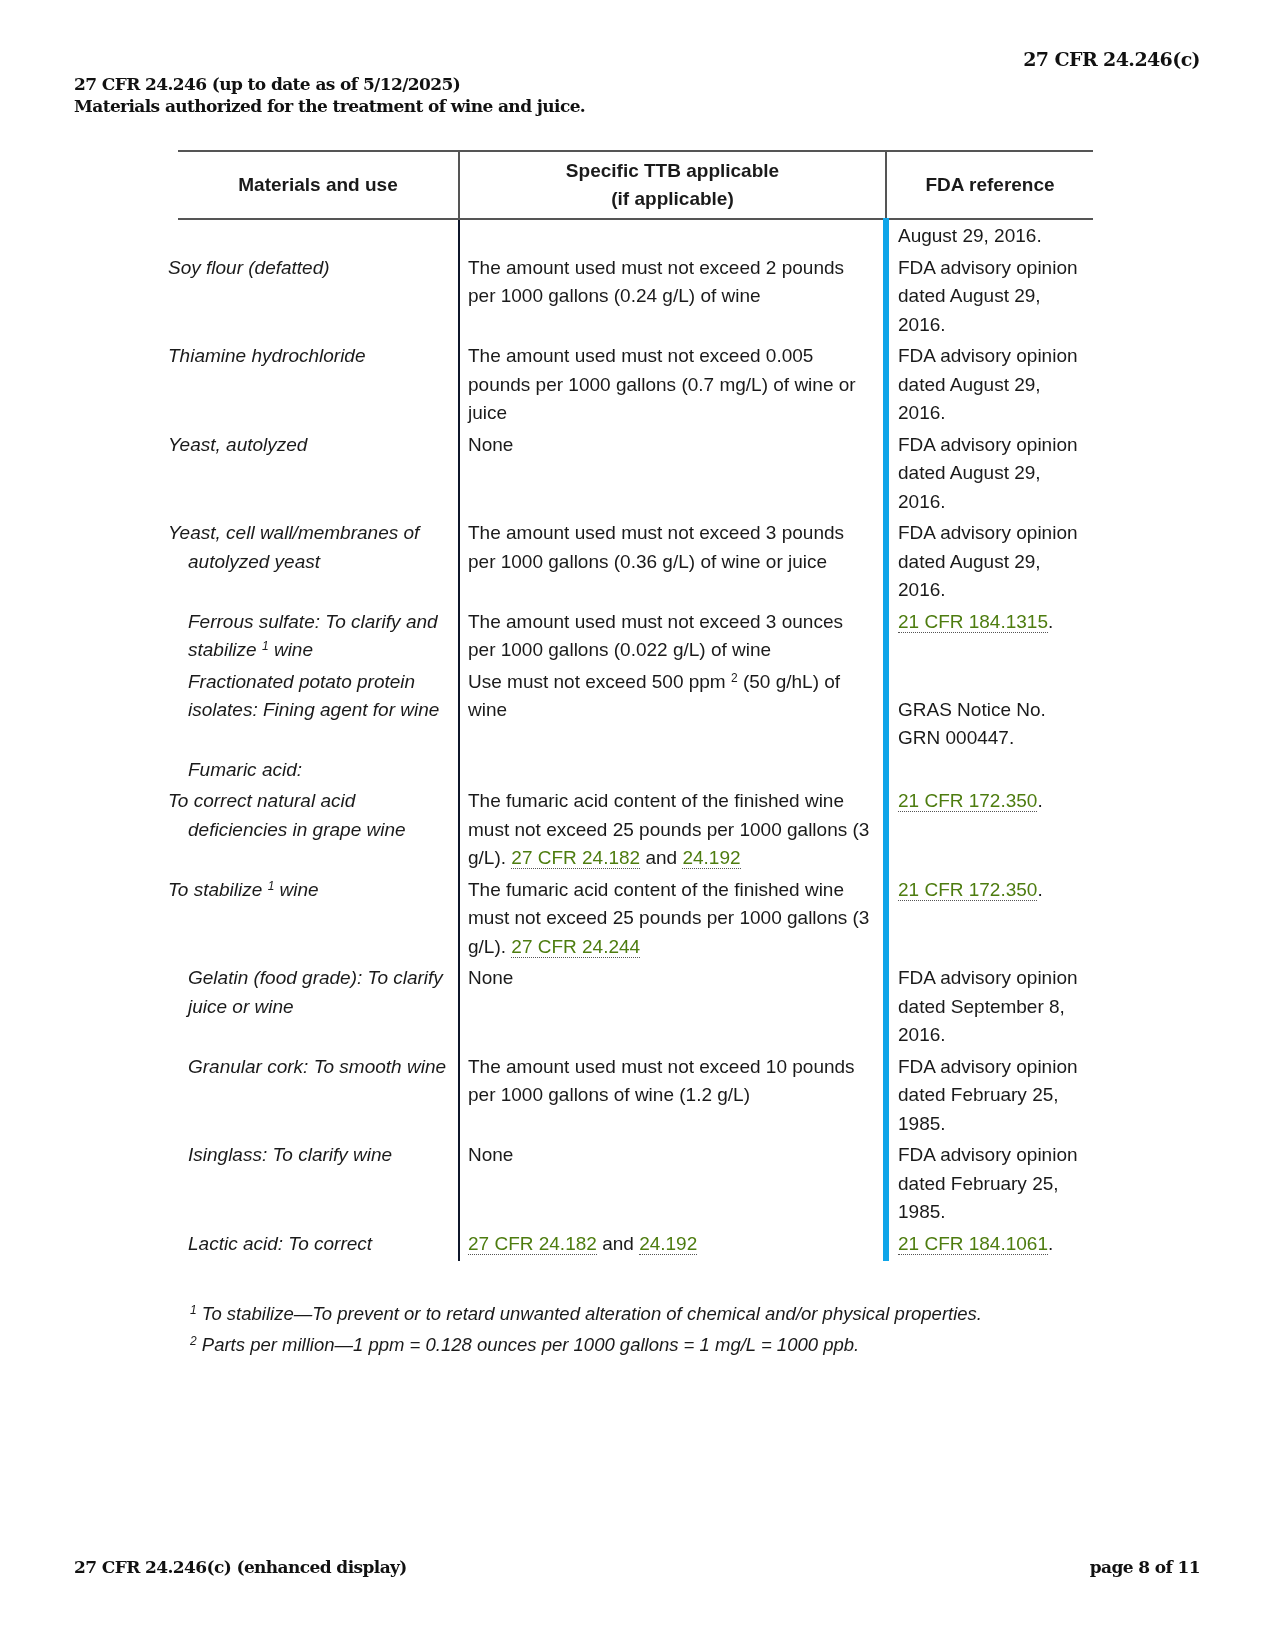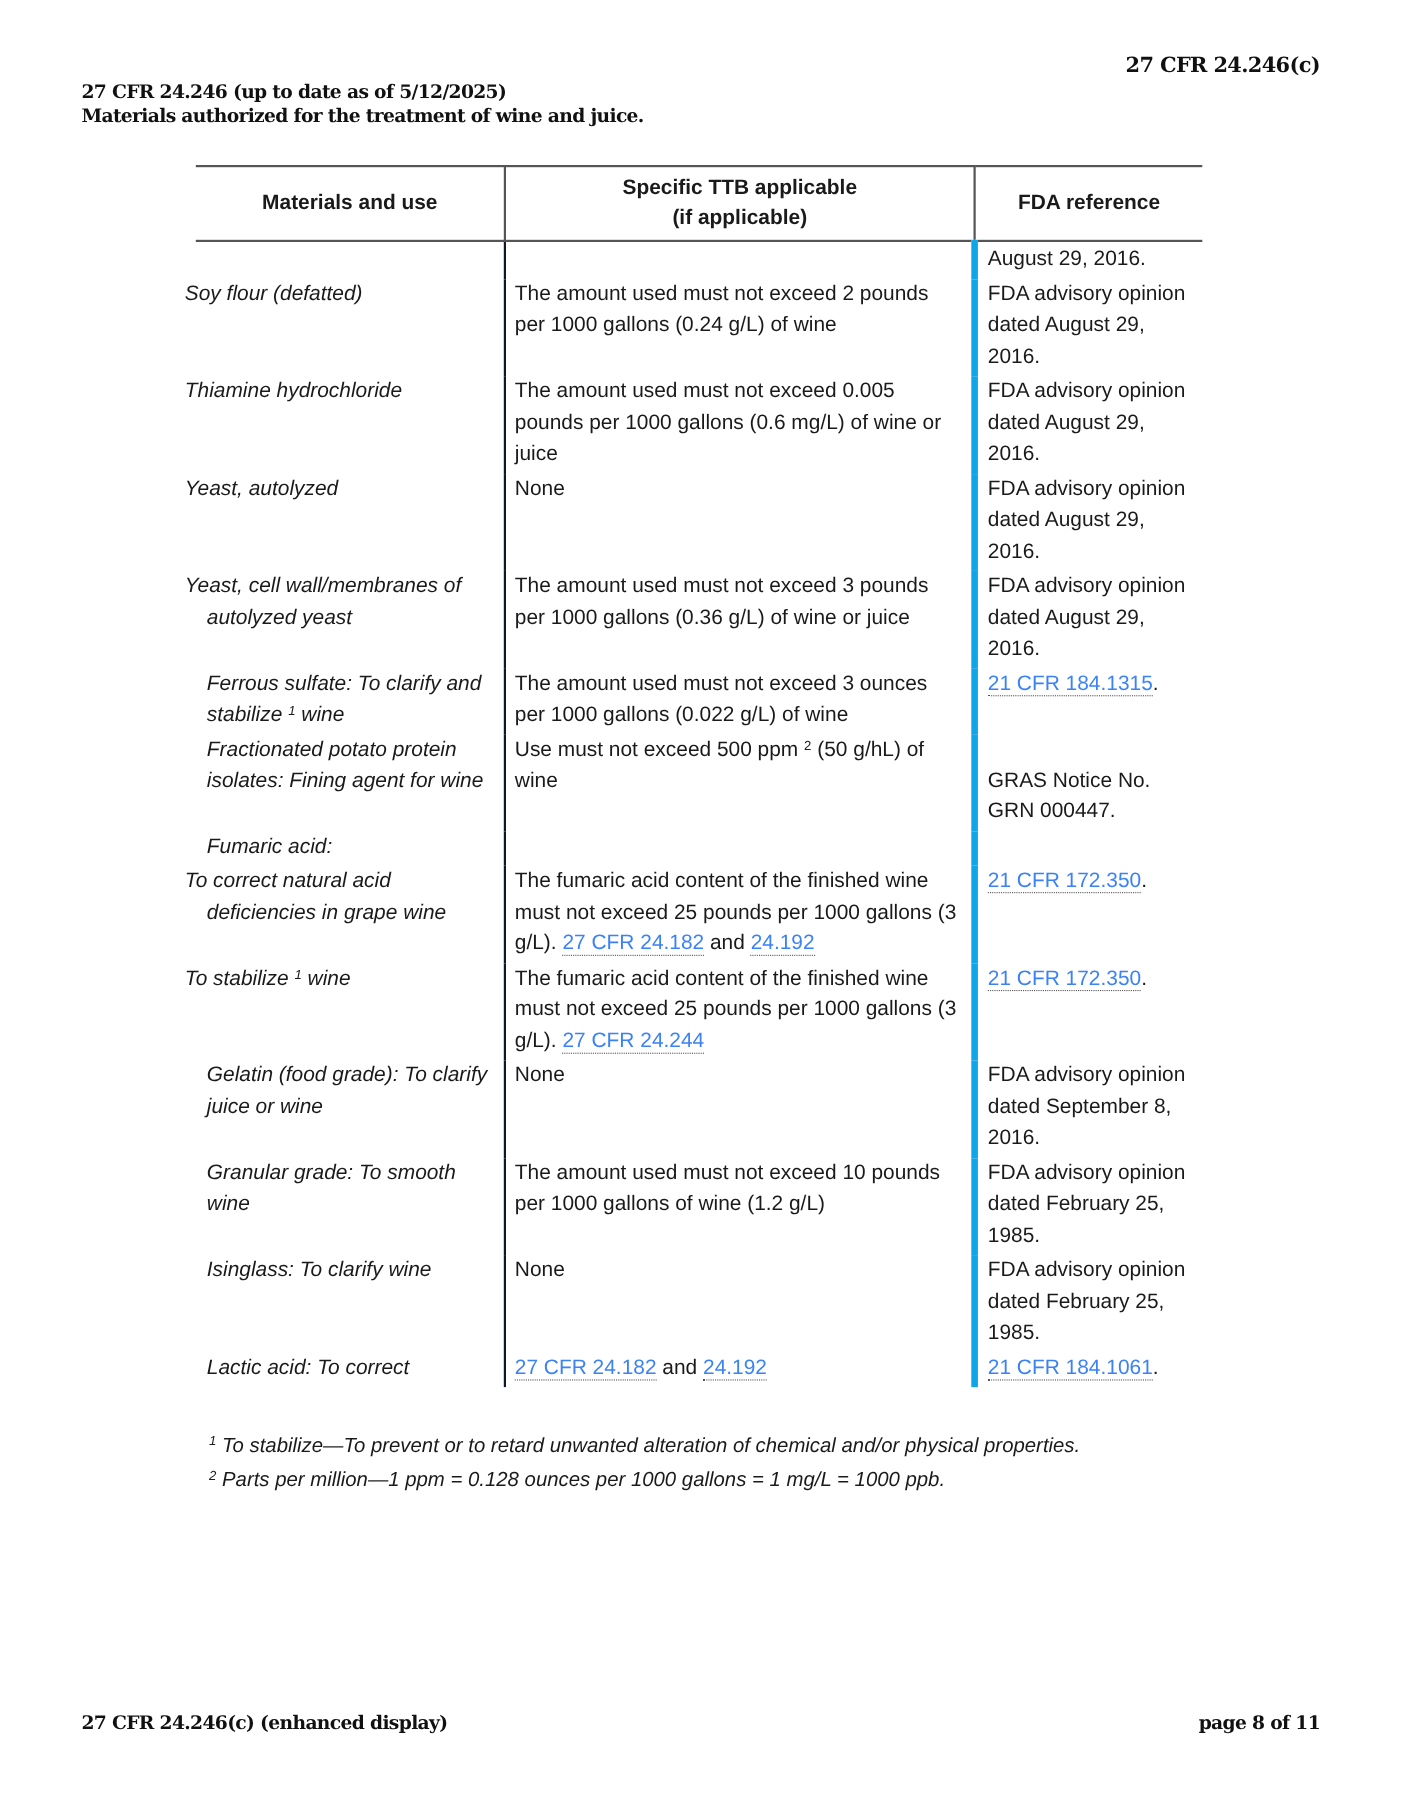--- a/index.html
+++ b/index.html
@@ -14,21 +14,21 @@
   th { font-weight: bold; text-align: center; padding: 2px 6px; border-top: 2px solid #555; border-bottom: 2px solid #555; line-height: 28px; height: 62px; }
   th.c1 { border-right: 2px solid #555; width: 268px; }
   th.c2 { border-right: 2px solid #555; width: 413px; }
   th.c1 { position: relative; }
   td { vertical-align: top; padding: 0 8px 3px 8px; }
   td.c1 { border-right: 2px solid #0f172a; padding-left: 0; font-style: italic; }
   td.c2 { border-right: 6px solid #0ea5e9; }
   td.c3 { padding-left: 9px; }
   .hang { padding-left: 20px; text-indent: -20px; }
   .ind-hang { padding-left: 20px; }
-  a.ref { color: #3b82f6; text-decoration: none; border-bottom: 1px dotted #555; }
+  a.ref { color: #4d7c0f; text-decoration: none; border-bottom: 1px dotted #555; }
   sup { font-size: 12px; vertical-align: top; position: relative; top: -4px; }
   .first-row td { padding-top: 2px; }
 
   .notes { position: absolute; left: 190px; top: 1300px; width: 880px; font-family: "Liberation Sans", sans-serif; font-style: italic; font-size: 18.5px; line-height: 28px; color: #1a1a1a; }
   .notes p { margin: 0 0 3px 0; }
   .notes .n4 { padding-left: 10px; text-indent: -10px; }
 </style>
 </head>
 <body>
 
@@ -60,21 +60,21 @@
       <td class="c1" style="margin-left:-12px">
             <div style="margin-left:-10px">Soy flour (defatted)</div>
           </td>
       <td class="c2">The amount used must not exceed 2 pounds per 1000 gallons (0.24 g/L) of wine</td>
       <td class="c3">FDA advisory opinion dated August 29, 2016.</td>
     </tr>
     <tr>
       <td class="c1">
             <div style="margin-left:-10px">Thiamine hydrochloride</div>
           </td>
-      <td class="c2">The amount used must not exceed 0.005 pounds per 1000 gallons (0.6 mg/L) of wine or juice</td>
+      <td class="c2">The amount used must not exceed 0.005 pounds per 1000 gallons (0.7 mg/L) of wine or juice</td>
       <td class="c3">FDA advisory opinion dated August 29, 2016.</td>
     </tr>
     <tr>
       <td class="c1">
             <div style="margin-left:-10px">Yeast, autolyzed</div>
           </td>
       <td class="c2">None</td>
       <td class="c3">FDA advisory opinion dated August 29, 2016.</td>
     </tr>
     <tr>
@@ -123,21 +123,21 @@
     </tr>
     <tr>
       <td class="c1">
             <div class="ind-hang" style="margin-left:-10px">Gelatin (food grade): To clarify juice or wine</div>
           </td>
       <td class="c2">None</td>
       <td class="c3">FDA advisory opinion dated September 8, 2016.</td>
     </tr>
     <tr>
       <td class="c1">
-            <div class="ind-hang" style="margin-left:-10px">Granular grade: To smooth wine</div>
+            <div class="ind-hang" style="margin-left:-10px">Granular cork: To smooth wine</div>
           </td>
       <td class="c2">The amount used must not exceed 10 pounds per 1000 gallons of wine (1.2 g/L)</td>
       <td class="c3">FDA advisory opinion dated February 25, 1985.</td>
     </tr>
     <tr>
       <td class="c1">
             <div class="ind-hang" style="margin-left:-10px">Isinglass: To clarify wine</div>
           </td>
       <td class="c2">None</td>
       <td class="c3">FDA advisory opinion dated February 25, 1985.</td>

